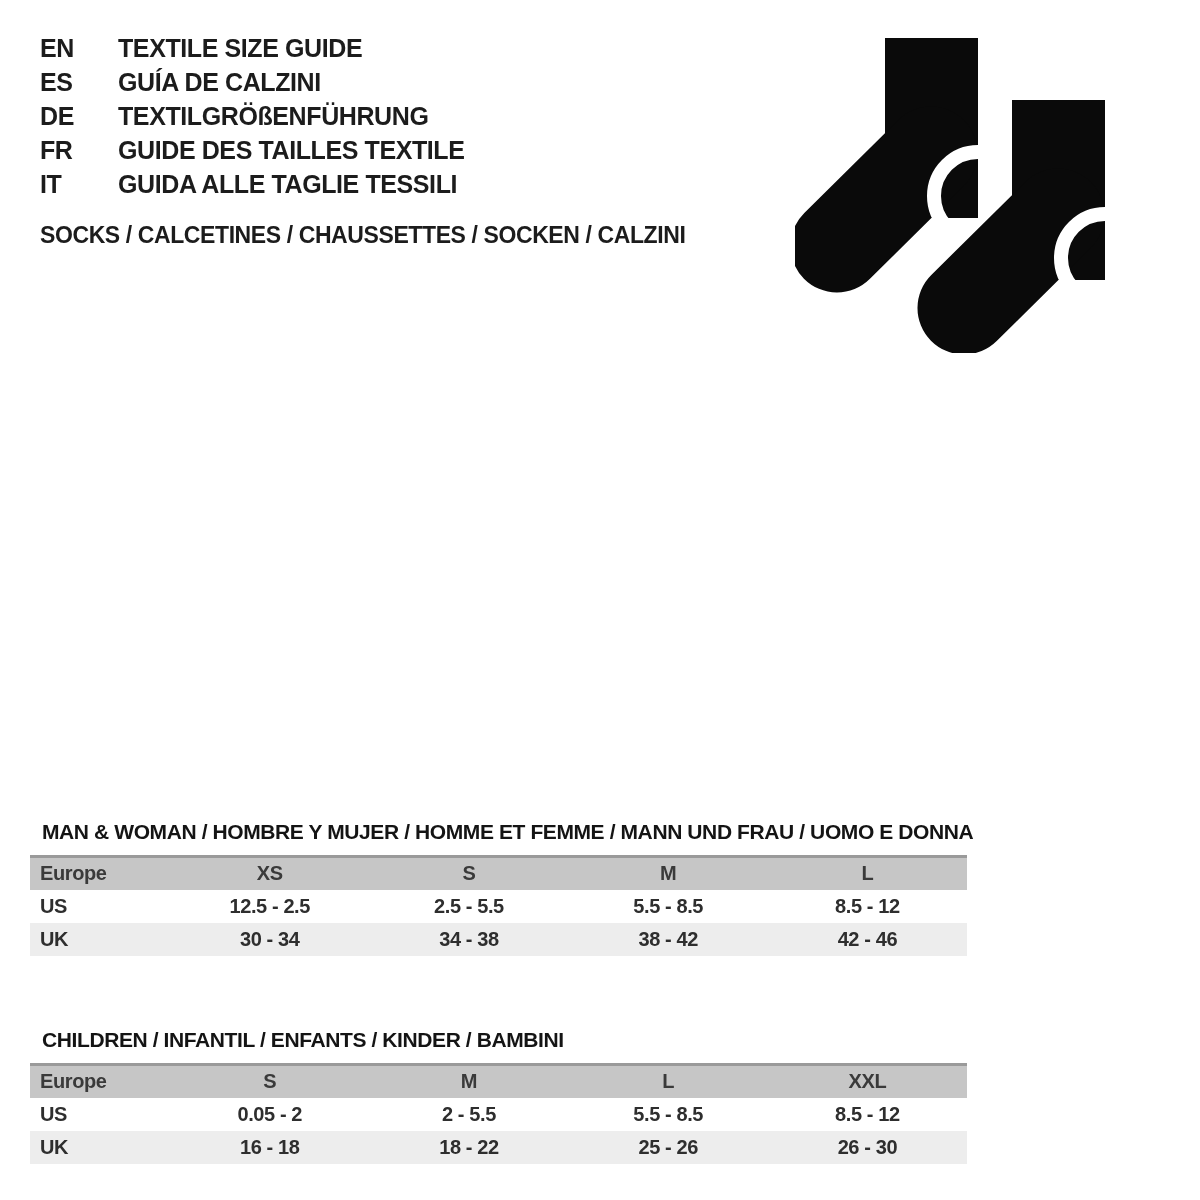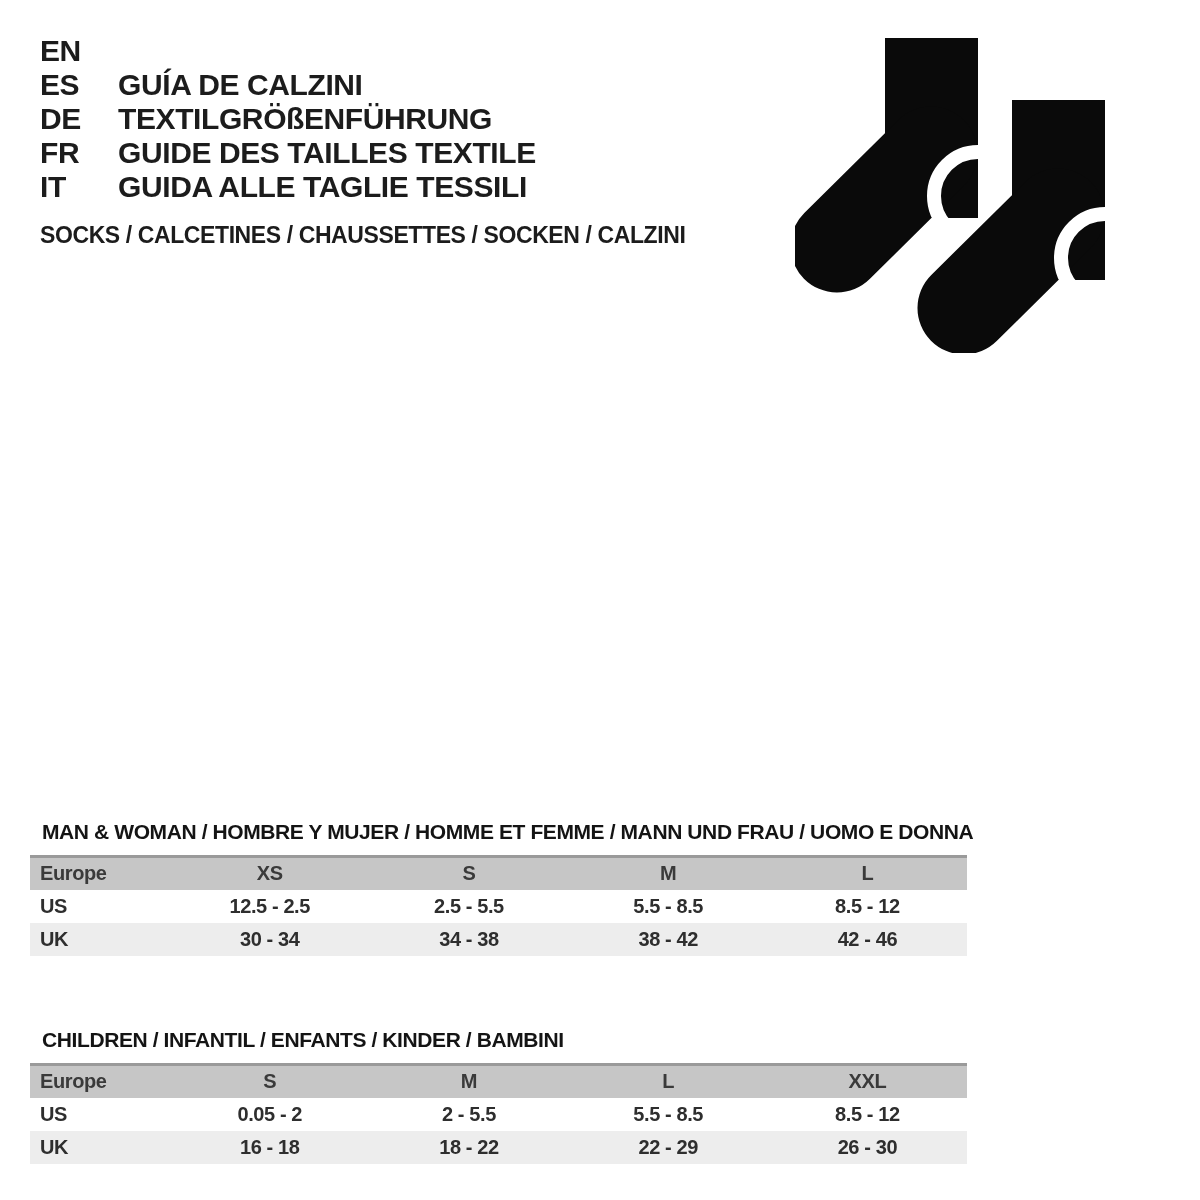--- a/index.html
+++ b/index.html
@@ -15,21 +15,21 @@
   body{
     width:1200px;height:1200px;position:relative;overflow:hidden;
     font-family:"Liberation Sans","DejaVu Sans",sans-serif;
     color:var(--text_dark);
   }
   .cond{letter-spacing:-0.4px;}
 
   
   .lang-block{position:absolute;left:40px;top:34px;}
   .lang-row{display:flex;height:34px;align-items:flex-start;
-    font-size:30px;font-weight:700;color:var(--text_dark);}
+    font-size:25px;font-weight:700;color:var(--text_dark);}
   .lang-code{width:78px;flex:0 0 78px;}
   .lang-label{white-space:nowrap;}
 
   
   .category-line{position:absolute;left:40px;top:222px;
     font-size:23px;font-weight:700;white-space:nowrap;color:var(--text_dark);}
 
   
   .socks-icon-wrap{position:absolute;left:795px;top:18px;width:330px;height:335px;}
 
@@ -65,20 +65,21 @@
   table.size-table td{color:var(--table_text);text-align:center;}
   table.size-table th:first-child,
   table.size-table td:first-child{text-align:left;padding-left:10px;}
 </style>
 </head>
 <body>
 
 <div class="lang-block cond">
   <div class="lang-row">
     <span class="lang-code">EN</span>
+    <span class="lang-label">TEXTILE SIZE GUIDE</span>
   </div>
   <div class="lang-row">
     <span class="lang-code">ES</span>
     <span class="lang-label">GUÍA DE CALZINI</span>
   </div>
   <div class="lang-row">
     <span class="lang-code">DE</span>
     <span class="lang-label">TEXTILGRÖßENFÜHRUNG</span>
   </div>
   <div class="lang-row">
@@ -169,17 +170,17 @@
       <td>US</td>
       <td>0.05 - 2</td>
       <td>2 - 5.5</td>
       <td>5.5 - 8.5</td>
       <td>8.5 - 12</td>
     </tr>
     <tr class="alt">
       <td>UK</td>
       <td>16 - 18</td>
       <td>18 - 22</td>
-      <td>22 - 29</td>
+      <td>25 - 26</td>
       <td>26 - 30</td>
     </tr>
   </tbody>
 </table>
 
 </body></html>

